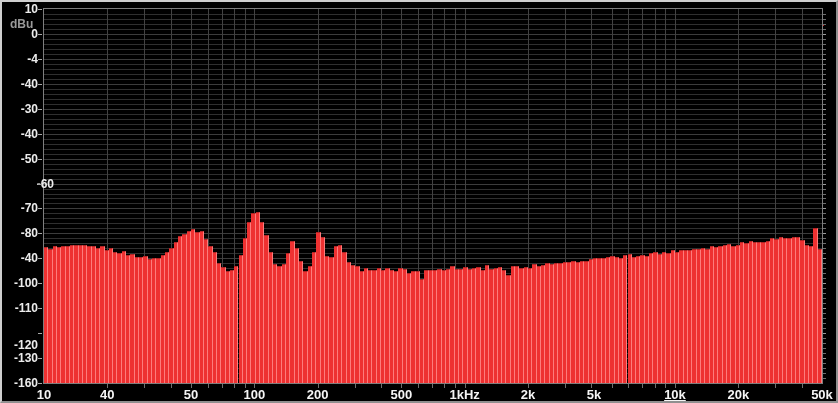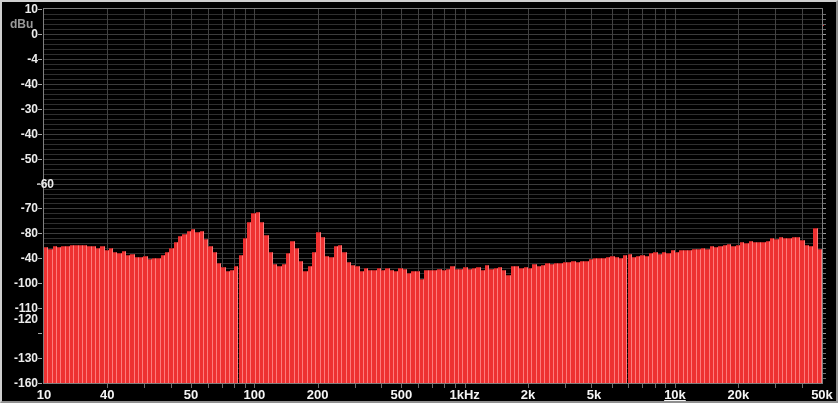--- a/index.html
+++ b/index.html
@@ -333,21 +333,21 @@
       <div class="ylab" style="left: 0px; top: 74.8px;">-40</div>
       <div class="ylab" style="left: 0px; top: 99.7333px;">-30</div>
       <div class="ylab" style="left: 0px; top: 124.667px;">-40</div>
       <div class="ylab" style="left: 0px; top: 149.6px;">-50</div>
       <div class="ylab" style="left: 16px; top: 174.533px;">-60</div>
       <div class="ylab" style="left: 0px; top: 199.467px;">-70</div>
       <div class="ylab" style="left: 0px; top: 224.4px;">-80</div>
       <div class="ylab" style="left: 0px; top: 249.333px;">-40</div>
       <div class="ylab" style="left: 0px; top: 274.267px;">-100</div>
       <div class="ylab" style="left: 0px; top: 299.2px;">-110</div>
-      <div class="ylab" style="left: 0px; top: 310px;">-120</div>
+      <div class="ylab" style="left: 0px; top: 336px;">-120</div>
       <div class="ylab" style="left: 0px; top: 349.067px;">-130</div>
       <div class="ylab" style="left: 0px; top: 374px;">-160</div>
     </div>
   <div id="xlabels">
       <div class="xlab" style="left: 7px;">10</div>
       <div class="xlab" style="left: 70.3153px;">40</div>
       <div class="xlab" style="left: 154px;">50</div>
       <div class="xlab" style="left: 217.329px;">100</div>
       <div class="xlab" style="left: 280.644px;">200</div>
       <div class="xlab" style="left: 364.342px;">500</div>

